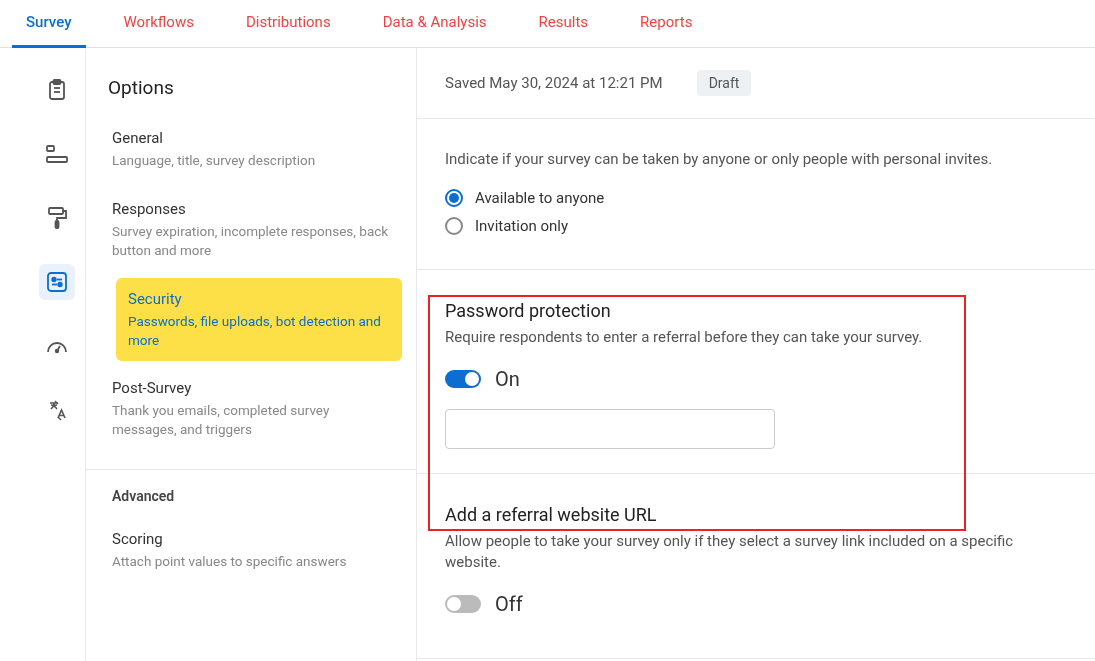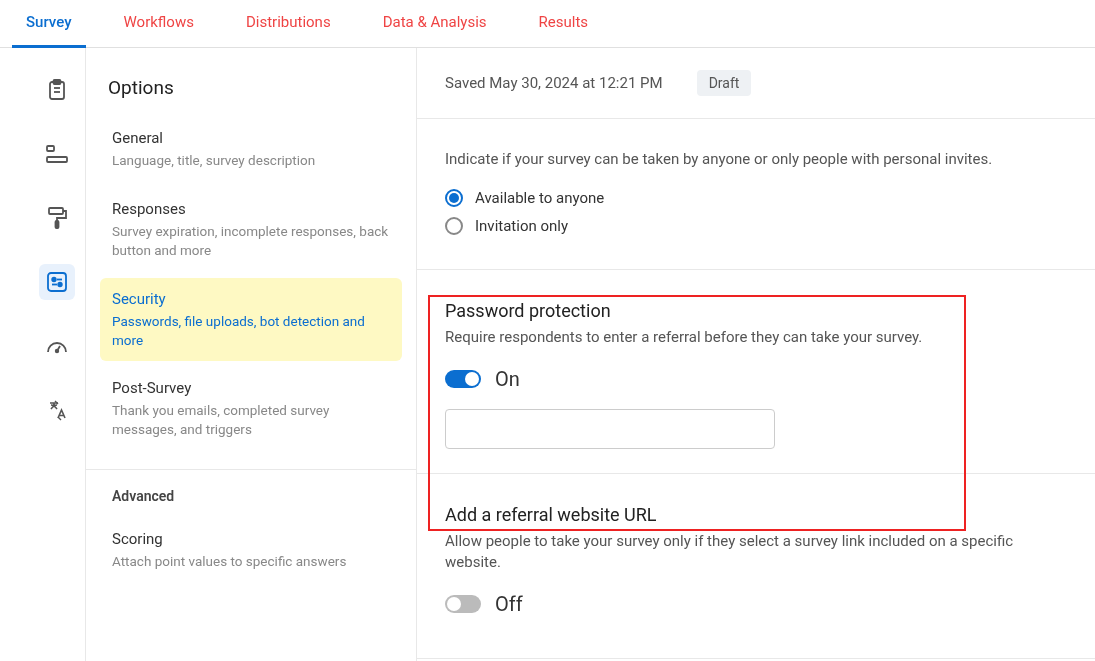--- a/index.html
+++ b/index.html
@@ -84,21 +84,22 @@
       font-size: 15px;
       color: #333;
       margin-bottom: 4px;
     }
     .side-item-desc {
       font-size: 13.5px;
       color: #888;
       line-height: 1.4;
     }
     .side-item.active {
-      background: #fef9c3;
+      background: #fde047;
+      margin-left: 16px;
     }
     .side-item.active .side-item-title {
       color: #0b6ed0;
     }
     .side-item.active .side-item-desc {
       color: #0b6ed0;
     }
     .side-divider {
       border-top: 1px solid #e8e8e8;
       margin: 18px -14px 18px -14px;
@@ -242,20 +243,21 @@
   </style>
 </head>
 <body>
 
 <div class="top-tabs">
   <div class="top-tab active">Survey</div>
   <div class="top-tab">Workflows</div>
   <div class="top-tab">Distributions</div>
   <div class="top-tab">Data &amp; Analysis</div>
   <div class="top-tab">Results</div>
+  <div class="top-tab">Reports</div>
 </div>
 
 <div class="body-row">
 
   <div class="icon-rail">
     <div class="rail-icon">
       <svg width="20" height="22" viewBox="0 0 20 22" fill="none" stroke="currentColor" stroke-width="1.8">
         <rect x="3" y="3" width="14" height="17" rx="2"></rect>
         <rect x="6.5" y="1" width="7" height="4" rx="1"></rect>
         <line x1="7" y1="9" x2="13" y2="9"></line>

